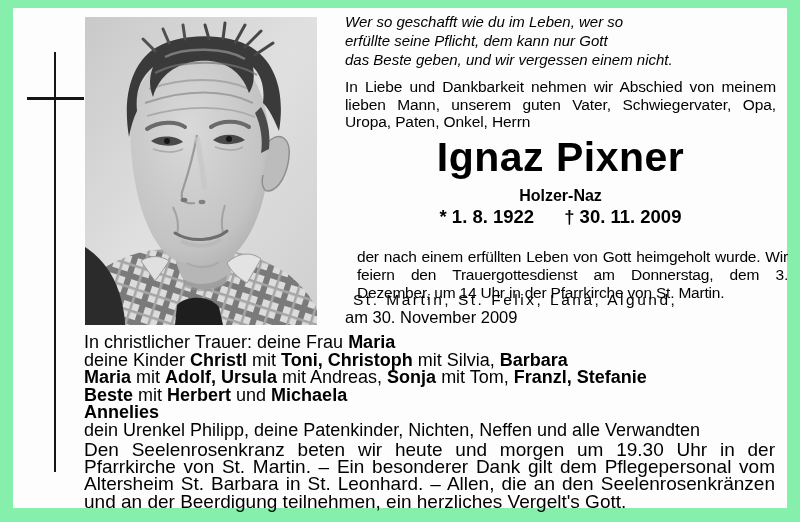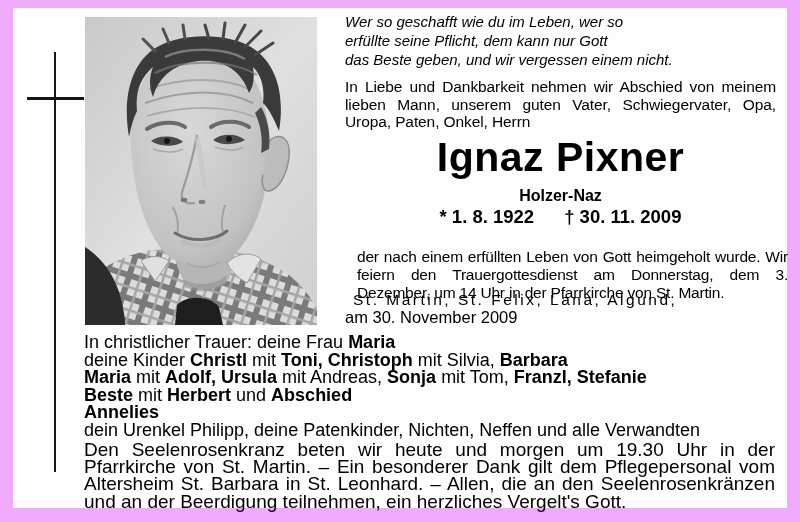--- a/index.html
+++ b/index.html
@@ -3,21 +3,21 @@
 <meta charset="utf-8">
 <style>
   html,body{margin:0;padding:0;}
   body{
     width:800px;height:522px;
     background:#000;
     font-family:"Liberation Sans","DejaVu Sans",sans-serif;
     color:#000;
     overflow:hidden;
   }
-  .scan{position:relative;width:800px;height:522px;background:#f0abfc;}
+  .scan{position:relative;width:800px;height:522px;background:#86efac;}
   .sheet{
     position:absolute;left:13px;top:8px;width:774px;height:500px;
     background:#fdfdfd;
   }
   
   .cross-v{position:absolute;left:41px;top:44px;width:2px;height:420px;background:#161616;}
   .cross-h{position:absolute;left:14px;top:89px;width:57px;height:3px;background:#161616;}
   
   .photo{position:absolute;left:72px;top:9px;width:232px;height:308px;overflow:hidden;}
   
@@ -124,21 +124,21 @@
 
     <p class="announcement">der nach einem erfüllten Leben von Gott heimgeholt wurde. Wir feiern den Trauergottesdienst am Donnerstag, dem 3. Dezember, um 14 Uhr in der Pfarrkirche von St. Martin.</p>
 
     <div class="places">St. Martin, St. Felix, Lana, Algund,</div>
     <div class="dateline">am 30. November 2009</div>
 
     <div class="mourners">
       <div><span class="seg-r">In christlicher Trauer: deine Frau </span><span class="seg-b">Maria</span></div>
       <div><span class="seg-r">deine Kinder </span><span class="seg-b">Christl</span><span class="seg-r"> mit </span><span class="seg-b">Toni, Christoph</span><span class="seg-r"> mit Silvia, </span><span class="seg-b">Barbara</span></div>
       <div><span class="seg-b">Maria</span><span class="seg-r"> mit </span><span class="seg-b">Adolf, Ursula</span><span class="seg-r"> mit Andreas, </span><span class="seg-b">Sonja</span><span class="seg-r"> mit Tom, </span><span class="seg-b">Franzl, Stefanie</span></div>
-      <div><span class="seg-b">Beste</span><span class="seg-r"> mit </span><span class="seg-b">Herbert</span><span class="seg-r"> und </span><span class="seg-b">Abschied</span></div>
+      <div><span class="seg-b">Beste</span><span class="seg-r"> mit </span><span class="seg-b">Herbert</span><span class="seg-r"> und </span><span class="seg-b">Michaela</span></div>
       <div><span class="seg-b">Annelies</span></div>
       <div><span class="seg-r">dein Urenkel Philipp, deine Patenkinder, Nichten, Neffen und alle Verwandten</span></div>
     </div>
 
     <p class="closing">Den Seelenrosenkranz beten wir heute und morgen um 19.30 Uhr in der Pfarrkirche von St. Martin. – Ein besonderer Dank gilt dem Pflegepersonal vom Altersheim St. Barbara in St. Leonhard. – Allen, die an den Seelenrosenkränzen und an der Beerdigung teilnehmen, ein herzliches Vergelt's Gott.</p>
 
 
   </div>
 </div>
 

